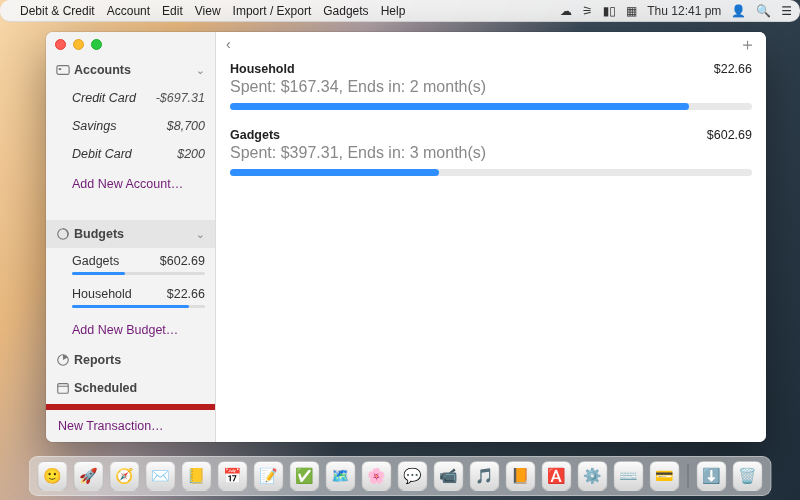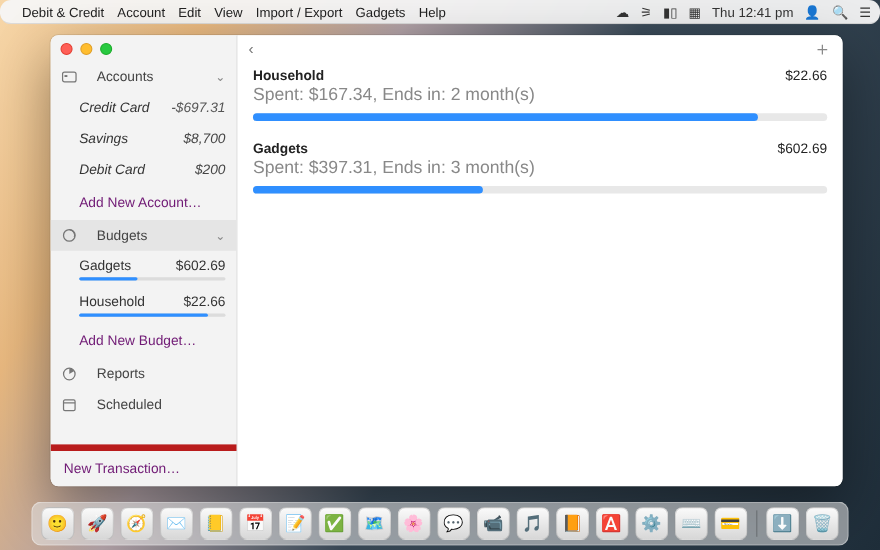--- a/index.html
+++ b/index.html
@@ -37,22 +37,22 @@
   }
   .tl-dot { width:11px; height:11px; border-radius:50%; }
   .tl-close { background:#ff5f57; border:1px solid #e33e32; }
   .tl-min { background:#ffbd2e; border:1px solid #e0a028; }
   .tl-max { background:#28c940; border:1px solid #1dad2b; }
 
   .section-header {
     display:flex; align-items:center; padding:7px 10px; color:#444;
     justify-content:space-between; cursor:default;
   }
-  .section-header.selected { background:#e5e5e5; }
-  .section-header .left { display:flex; align-items:center; gap:18px; }
+  .section-header.selected { background:#e5e5e5;margin-top:20px; }
+  .section-header .left { display:flex; align-items:center; gap:4px;font-weight:bold; }
   .section-header .chev { color:#888; font-size:11px; }
   .section-icon { width:14px; height:14px; flex:0 0 14px; }
 
   .row {
     display:flex; align-items:center; justify-content:space-between;
     padding:7px 10px 7px 26px; color:#333;font-style:italic;
   }
   .row .value { color:#444; }
   .row .neg { color:#555; }
   .link-row { padding:9px 10px 9px 26px; color:#701a75; cursor:default; }

